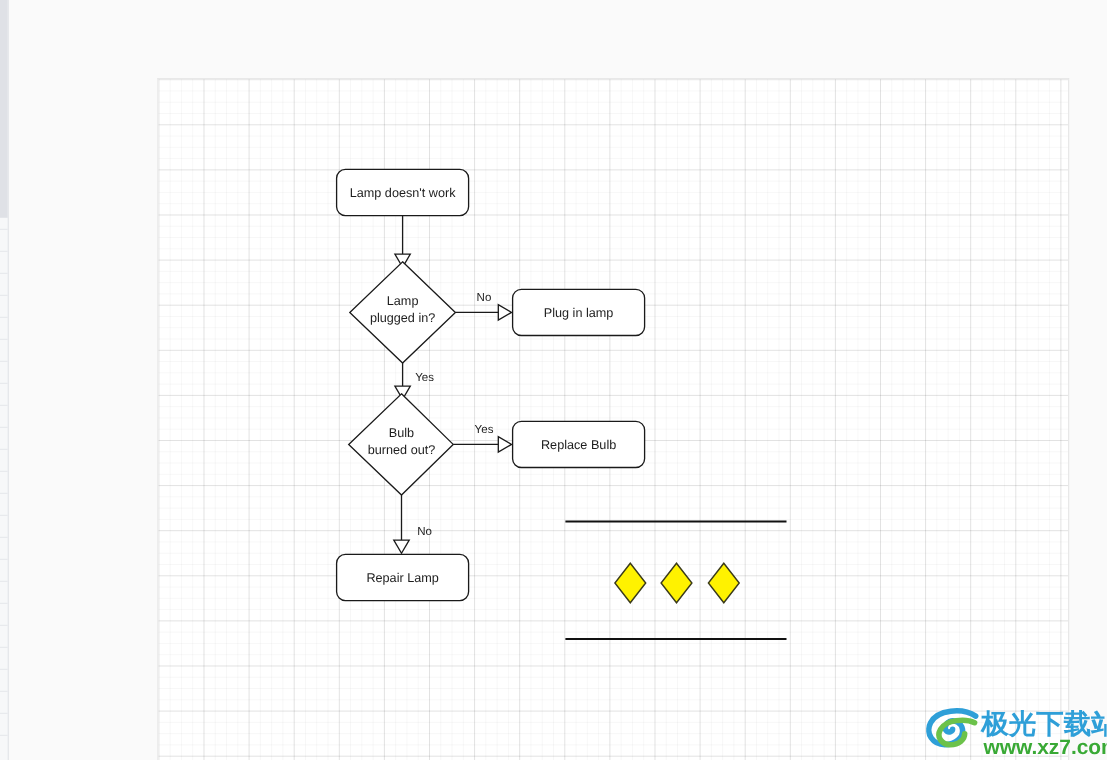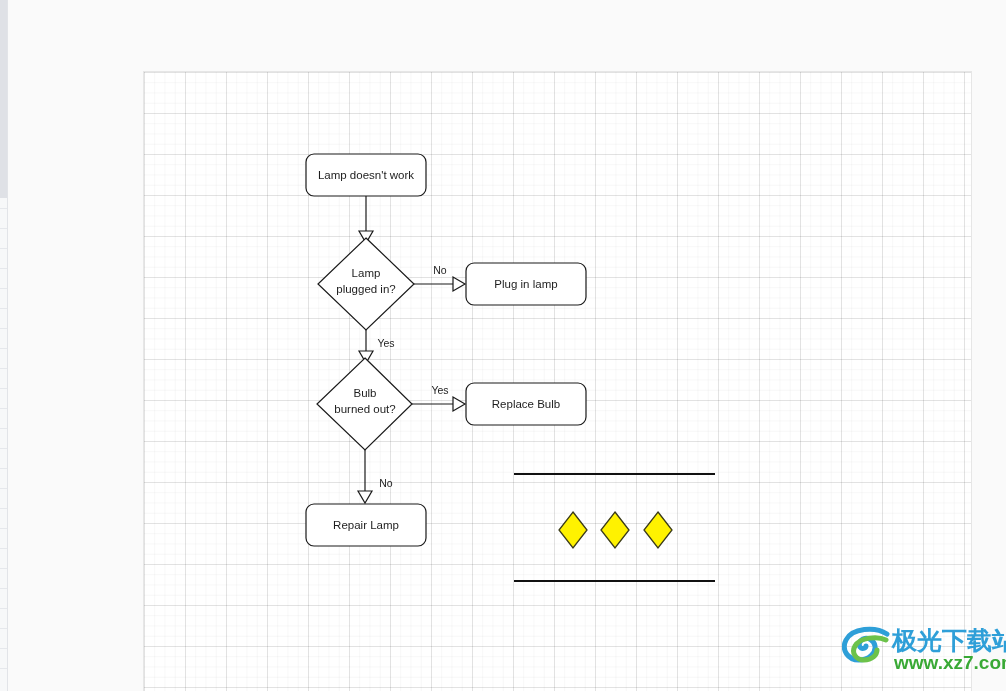--- a/index.html
+++ b/index.html
@@ -116,21 +116,21 @@
   .yellow-diamond {
     fill: #FFF200;
     stroke: #3a3a1a;
     stroke-width: 1.3;
   }
 
   
   #watermark {
     position: absolute;
     left: 842px;
-    top: 624px;
+    top: 641px;
     width: 164px;
     height: 50px;
     pointer-events: none;
   }
   #watermark .wm-text-cn {
     position: absolute;
     left: 50px;
     top: 0px;
     font-family: "DejaVu Sans", sans-serif;
     font-size: 25px;

